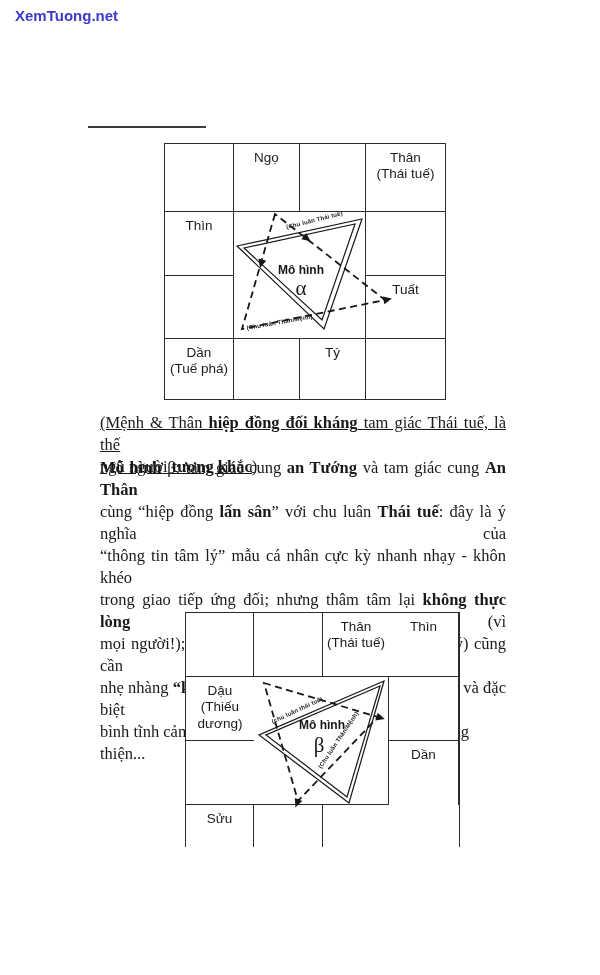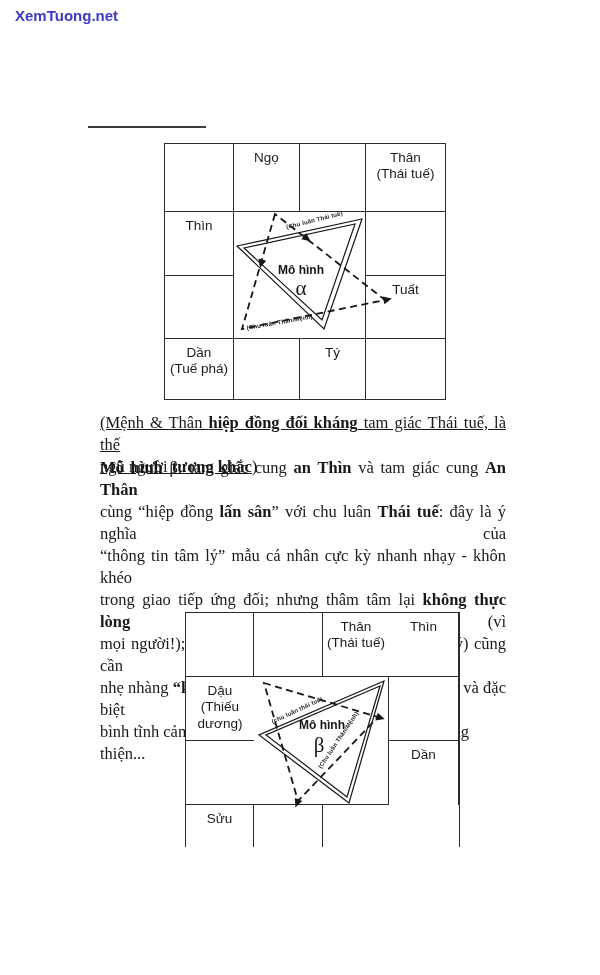--- a/index.html
+++ b/index.html
@@ -96,21 +96,21 @@
       <text class="dg-title" x="136" y="130">Mô hình</text>
       <text class="dg-symbol" x="136" y="151">α</text>
     </svg>
   </div>
 
   <div id="para-1" class="para">
       <div class="pline"><span>(Mệnh &amp; Thân </span><b>hiệp đồng đối kháng</b><span> tam giác Thái tuế, là thế</span></div>
       <div class="pline nj"><span>ngũ người </span><b>tương khắc</b><span>)</span></div>
     </div>
   <div id="para-2" class="para">
-      <div class="pline"><b>Mô hình </b><span>β: tam giác cung </span><b>an Thìn</b><span> và tam giác cung </span><b>An Thân</b></div>
+      <div class="pline"><b>Mô hình </b><span>β: tam giác cung </span><b>an Tướng</b><span> và tam giác cung </span><b>An Thân</b></div>
       <div class="pline"><span>cùng “hiệp đồng </span><b>lấn sân</b><span>” với chu luân </span><b>Thái tuế</b><span>: đây là ý nghĩa của</span></div>
       <div class="pline"><span>“thông tin tâm lý” mẫu cá nhân cực kỳ nhanh nhạy - khôn khéo</span></div>
       <div class="pline"><span>trong giao tiếp ứng đối; nhưng thâm tâm lại </span><b>không thực lòng</b><span> (vì</span></div>
       <div class="pline"><span>mọi người!); do đó nhà giáo dục (hoặc người quản lý) cũng cần</span></div>
       <div class="pline"><span>nhẹ nhàng </span><b>“kiểm soát lại”</b><span> các việc làm của đương sự và đặc biệt</span></div>
       <div class="pline nj"><span>bình tĩnh cảm hóa bằng sự thân thiện và dịu ngọt hướng thiện...</span></div>
     </div>
 
   <div id="grid-beta" class="grid">
     <div class="cell"></div>

